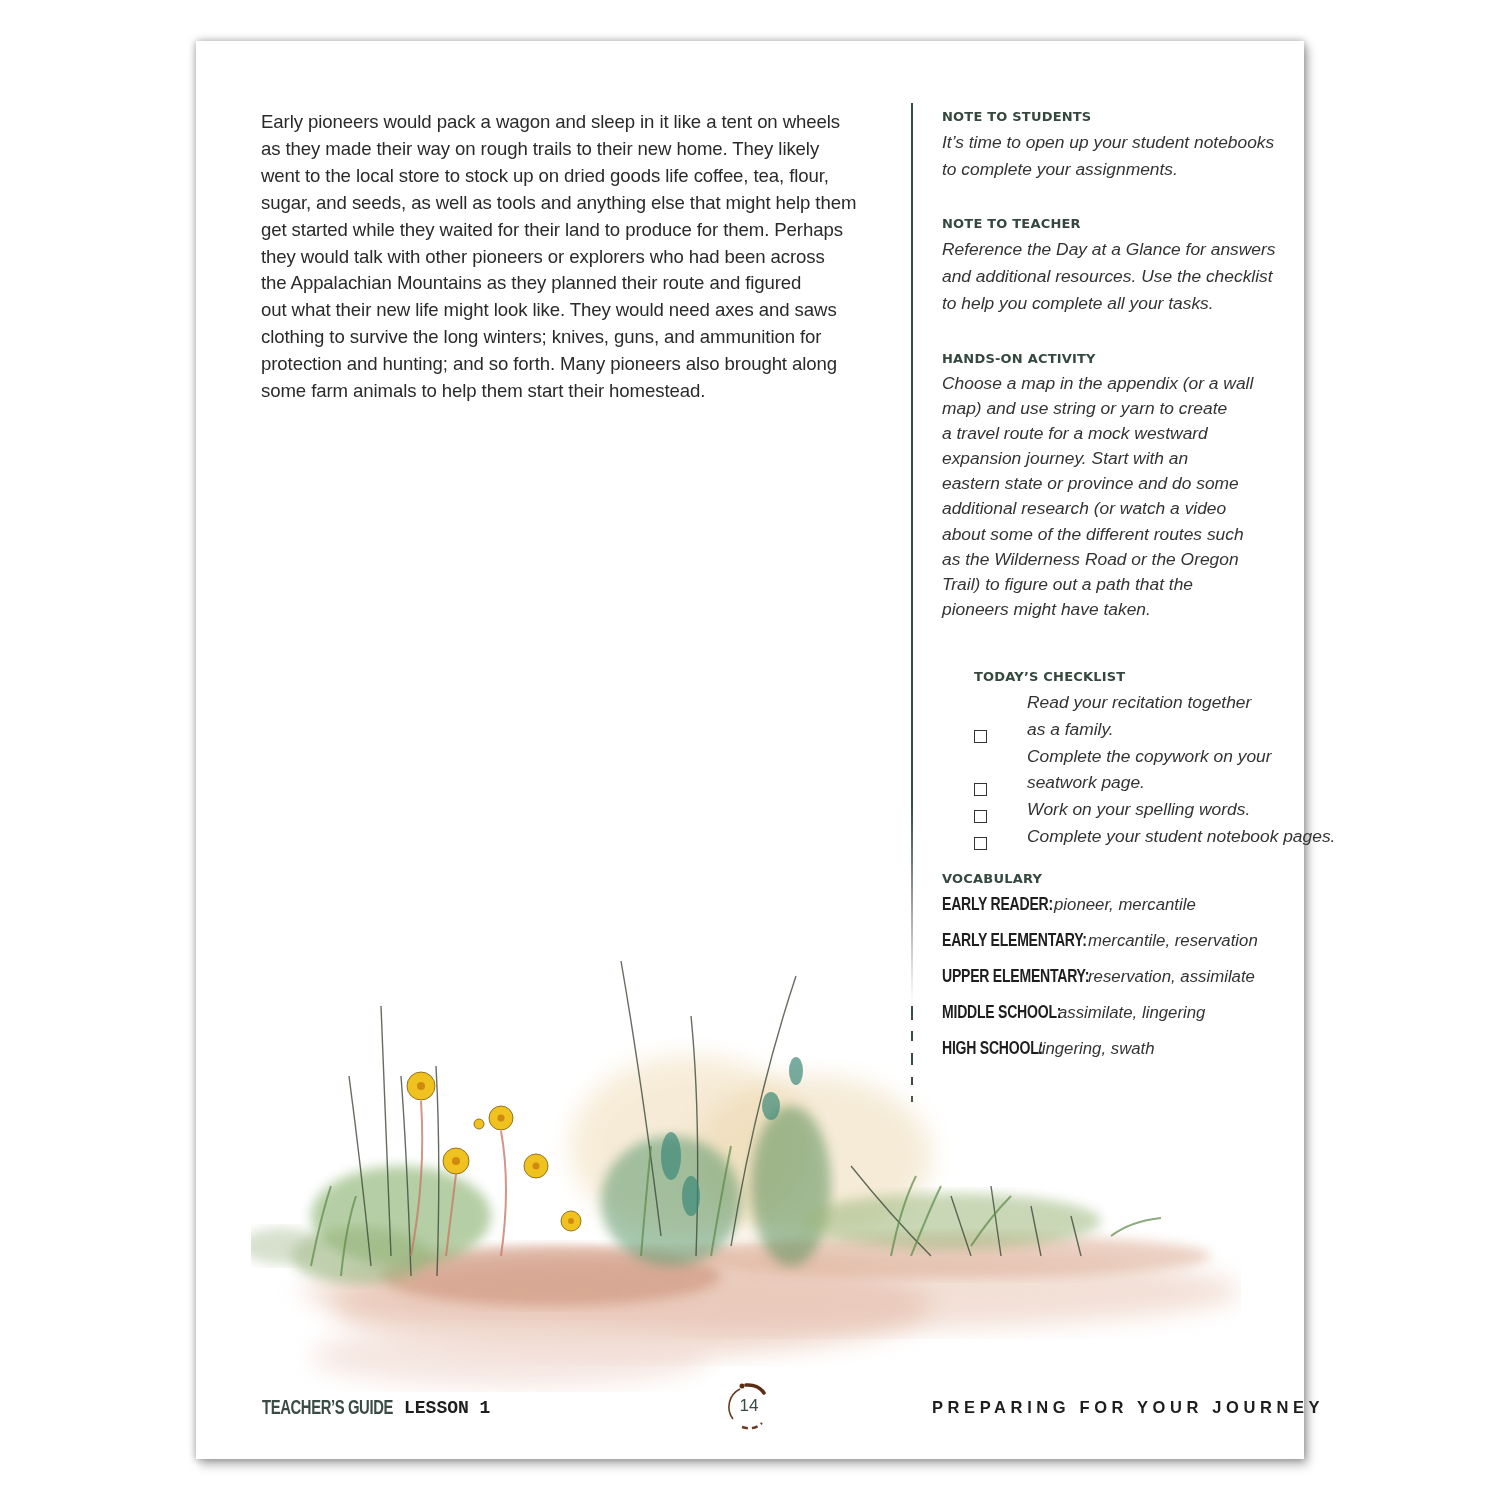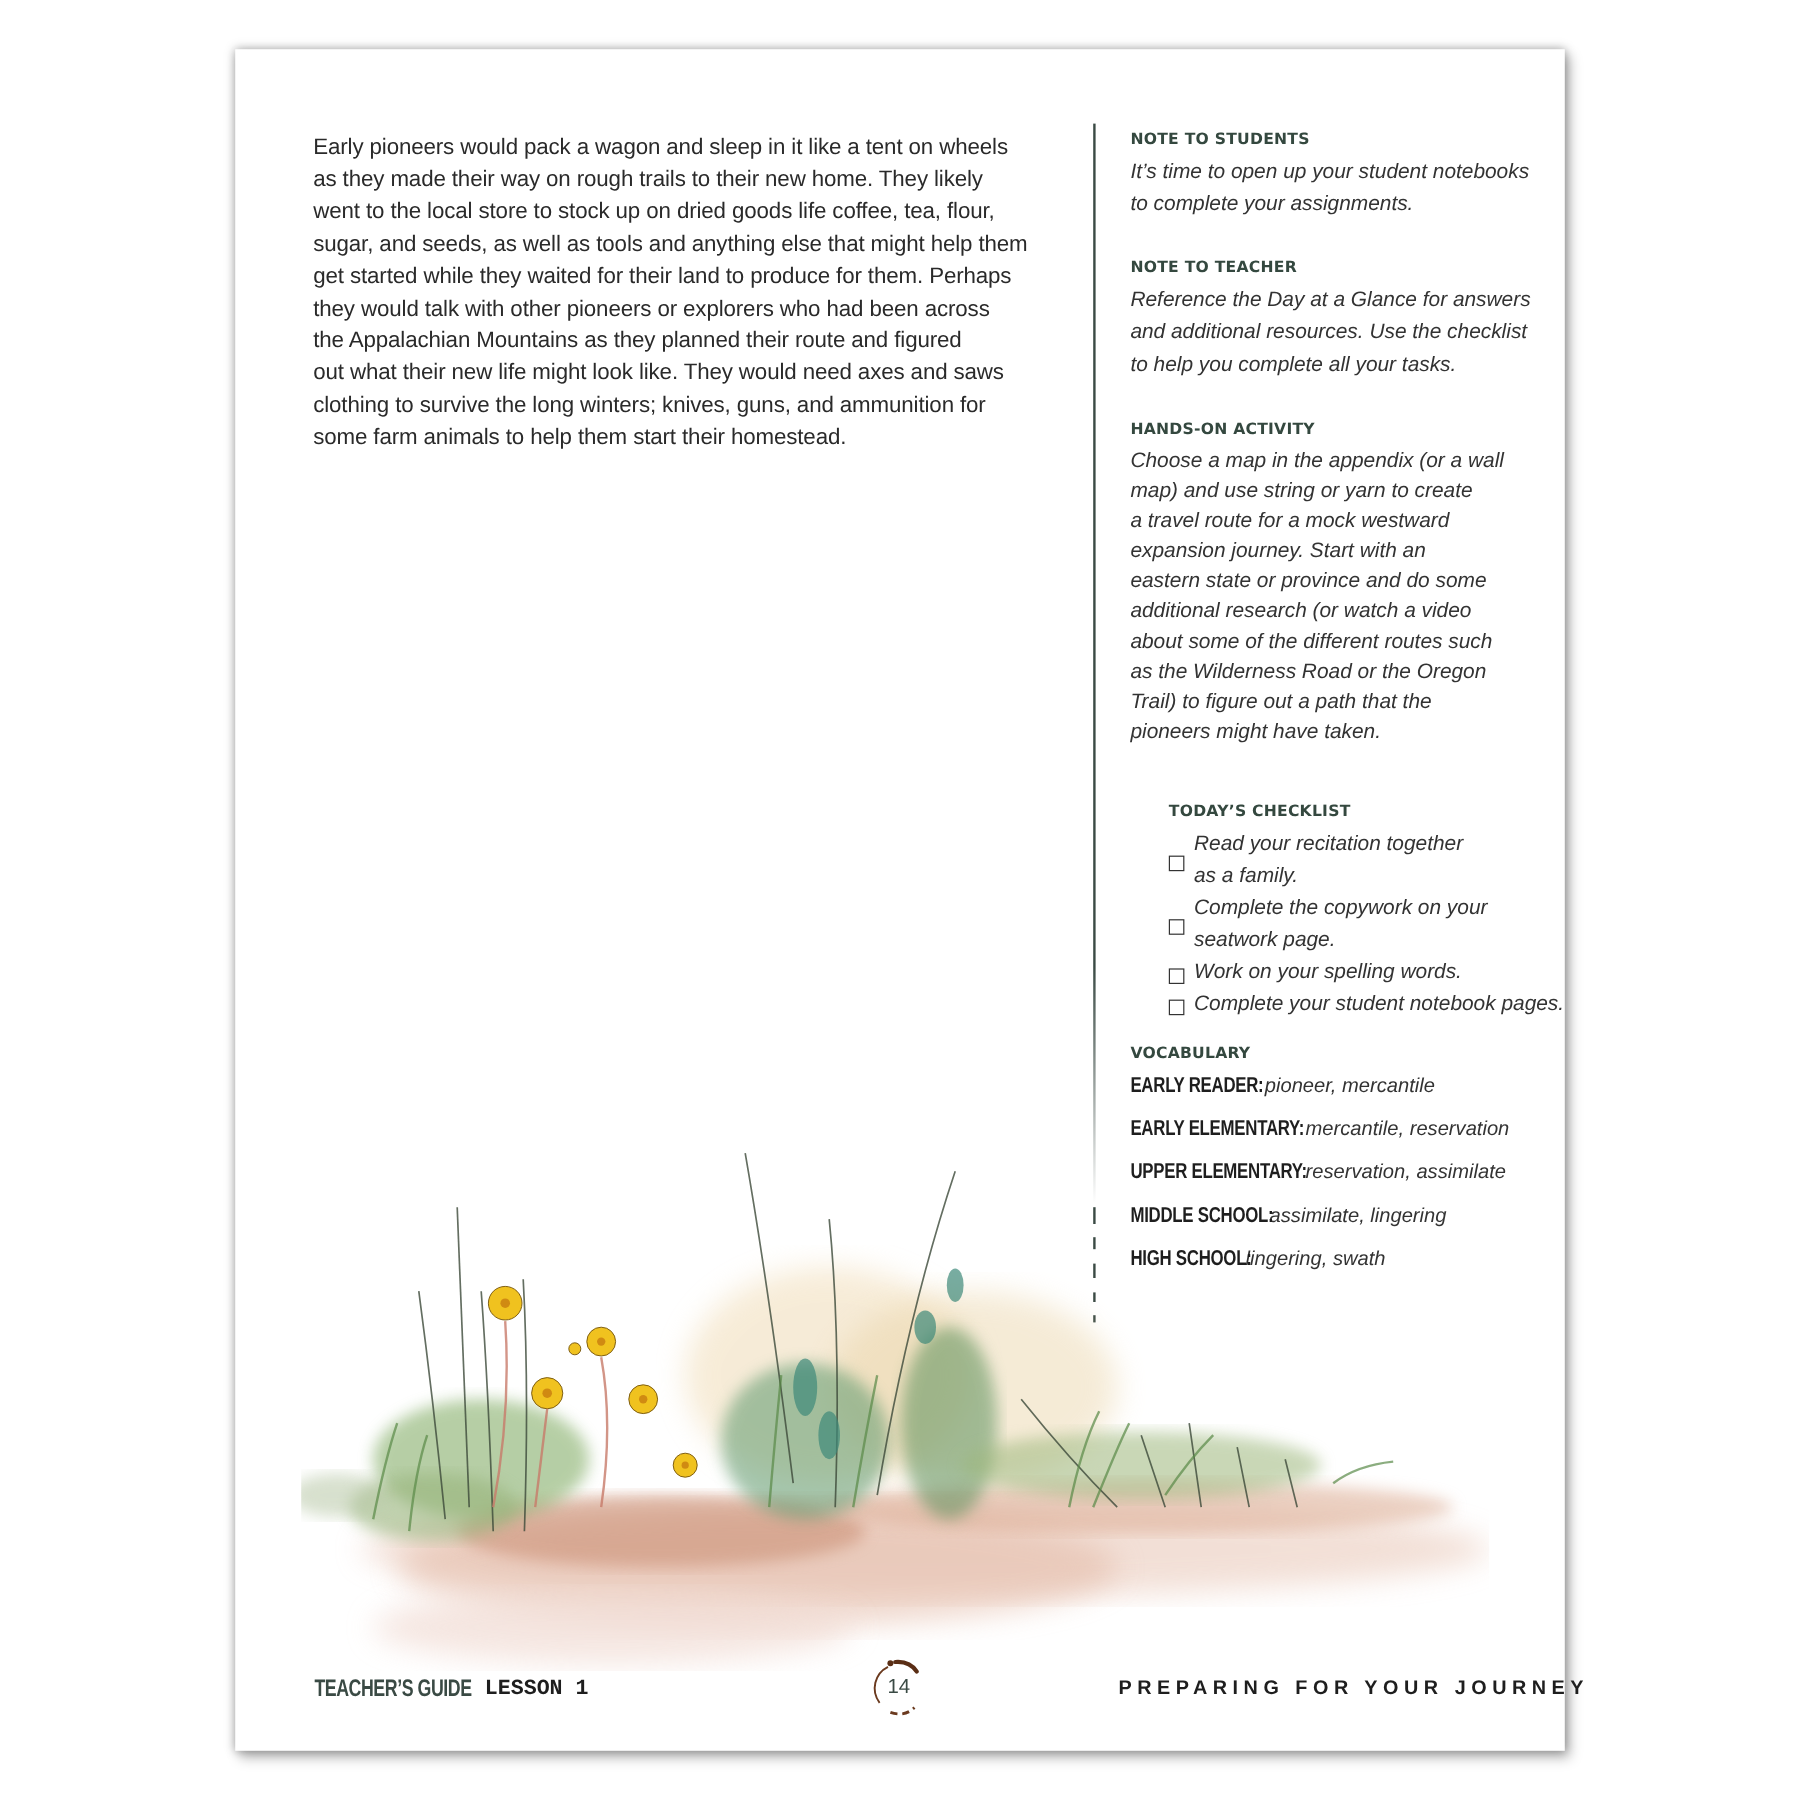--- a/index.html
+++ b/index.html
@@ -34,21 +34,21 @@
     font-family: "DejaVu Sans", sans-serif; font-weight:bold;
     font-size:13px; color:#34483f; letter-spacing:0.2px; line-height:24px;
     margin:0;
   }
   .sec-body {
     font-family: "Liberation Sans", sans-serif; font-style:italic;
     font-size:17.4px; line-height:26.8px; color:#333;
   }
   .sec-body span { display:block; white-space:nowrap; }
   .sec { position:absolute; left:0; }
-  .check-item { display:flex; align-items:center; }
+  .check-item { display:flex; align-items:flex-end;gap:32px; }
   .check-box {
     width:11px; height:11px; border:1.2px solid #333; margin-top:7px; margin-right:8px; flex:0 0 auto;
   }
   .check-lines span { display:block; white-space:nowrap; }
   .vocab-row {
     white-space:nowrap; line-height:24px; height:36px;
   }
   .vocab-label {
     font-family: "Liberation Sans", sans-serif; font-weight:bold;
     font-size:18px; color:#1e1e1e; transform:scaleX(0.78); transform-origin:left center;
@@ -85,20 +85,21 @@
   <div class="body-text">
     <span>Early pioneers would pack a wagon and sleep in it like a tent on wheels</span>
     <span>as they made their way on rough trails to their new home. They likely</span>
     <span>went to the local store to stock up on dried goods life coffee, tea, flour,</span>
     <span>sugar, and seeds, as well as tools and anything else that might help them</span>
     <span>get started while they waited for their land to produce for them. Perhaps</span>
     <span>they would talk with other pioneers or explorers who had been across</span>
     <span>the Appalachian Mountains as they planned their route and figured</span>
     <span>out what their new life might look like. They would need axes and saws</span>
     <span>clothing to survive the long winters; knives, guns, and ammunition for</span>
+    <span>protection and hunting; and so forth. Many pioneers also brought along</span>
     <span>some farm animals to help them start their homestead.</span>
   </div>
 
   <div class="divider" style="height:900px;"></div>
   <div class="divider-dash" style="top:965px;height:14px;"></div>
   <div class="divider-dash" style="top:990px;height:10px;"></div>
   <div class="divider-dash" style="top:1012px;height:12px;"></div>
   <div class="divider-dash" style="top:1036px;height:8px;"></div>
   <div class="divider-dash" style="top:1055px;height:6px;"></div>
 

